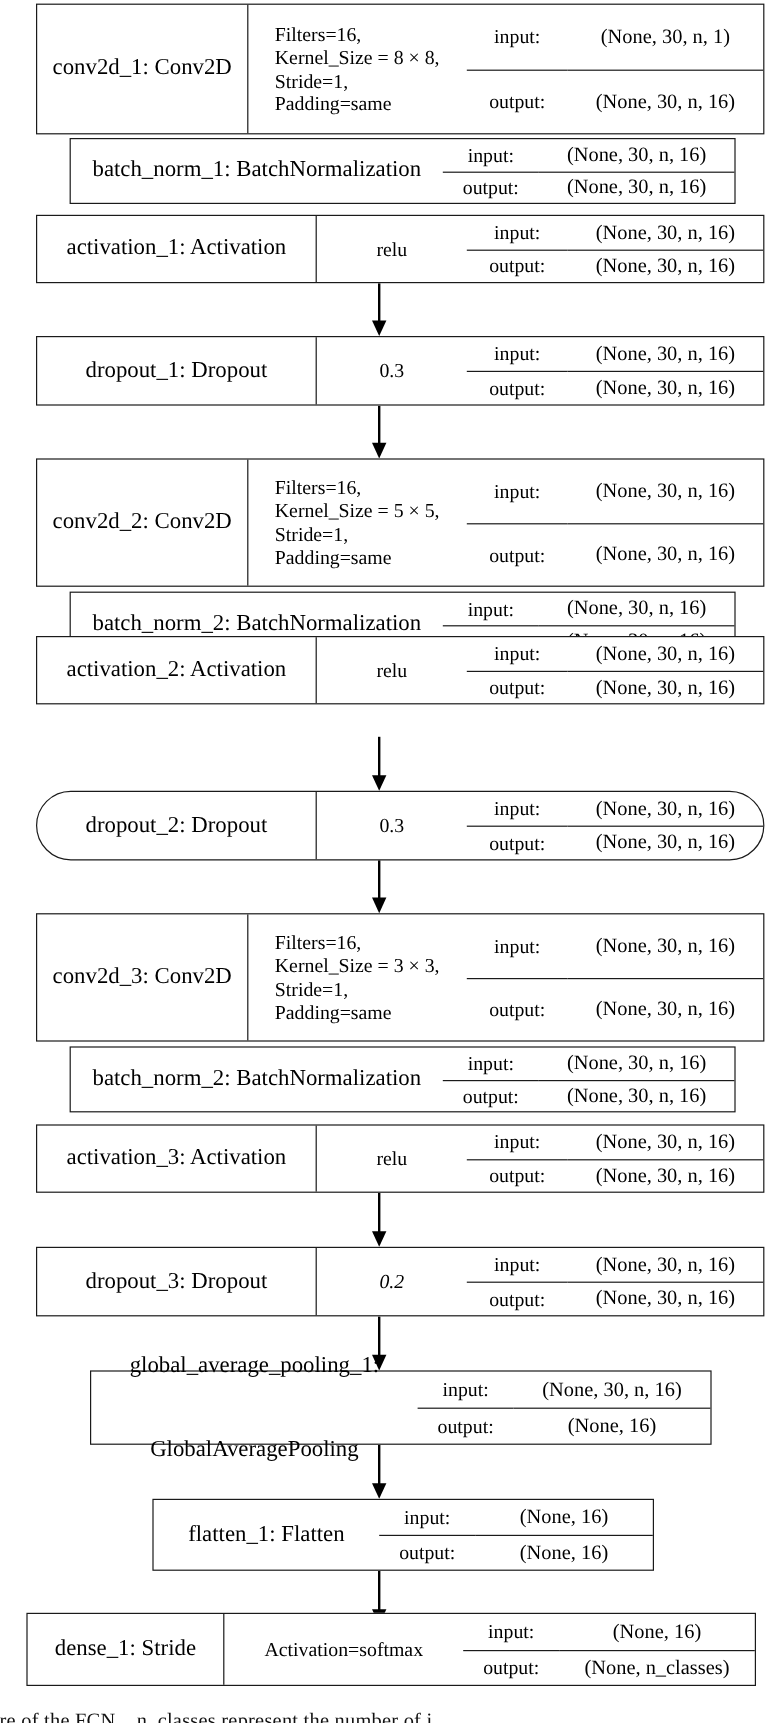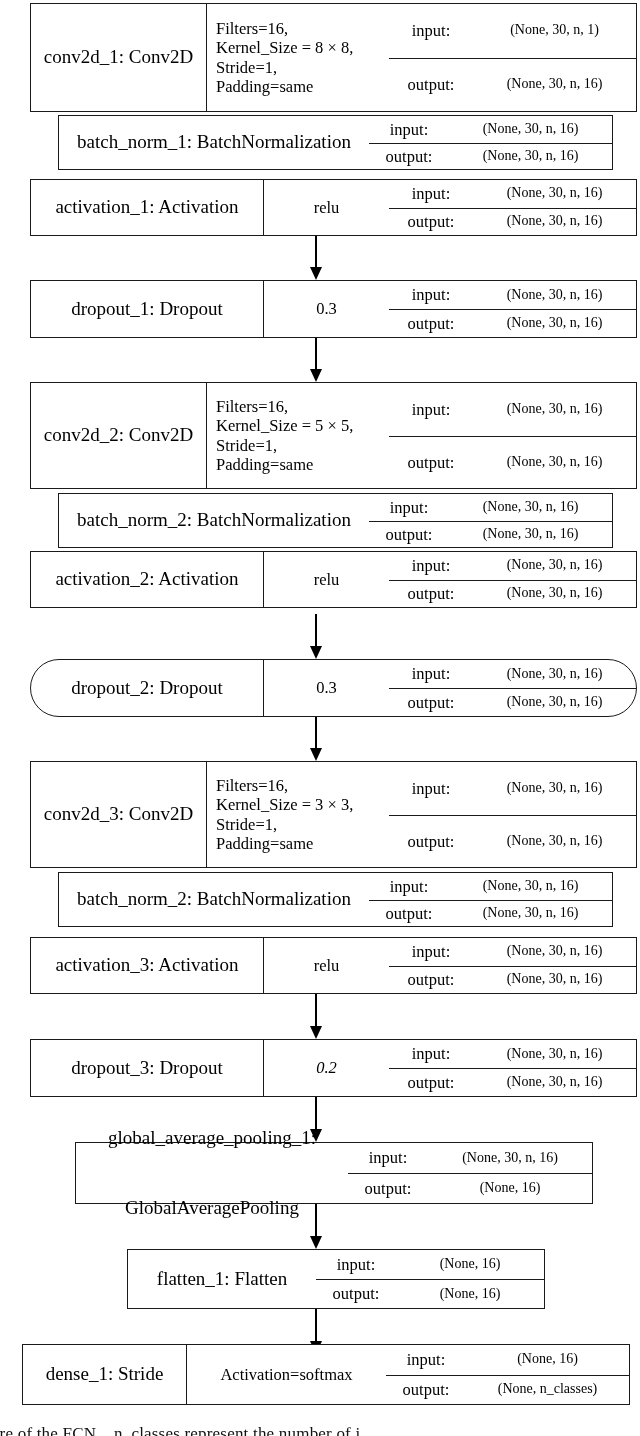--- a/index.html
+++ b/index.html
@@ -44,24 +44,24 @@
   }
   .col > .cell { flex: 1 1 50%; }
   .col > .cell + .cell { border-top: 1.6px solid #1a1a1a; }
 
   
   .c-name   { font-size: 19px; }
   .c-param  { font-size: 16.5px; }
   .c-param.left {
     justify-content: flex-start;
     text-align: left;
-    padding-left: 9px;
+    padding-left: 22px;
   }
   .c-lbl    { font-size: 16.5px; }
-  .c-shape  { font-size: 14px; }
+  .c-shape  { font-size: 17px; }
 
   .c-name.multiline {
     flex-direction: column;
     justify-content: center;
     align-items: center;
   }
 
   
   .arrow {
     position: absolute;
@@ -191,21 +191,21 @@
   <div class="col divl" style="width:80px;">
     <div class="cell c-lbl">input:</div>
     <div class="cell c-lbl">output:</div>
   </div>
   <div class="col divl" style="flex:1 1 auto;">
     <div class="cell c-shape">(None, 30, n, 16)</div>
     <div class="cell c-shape">(None, 30, n, 16)</div>
   </div>
 </div>
 
-<div class="node" style="left:30px; top:551px; width:607px; height:57px;">
+<div class="node" style="left:30px; top:530px; width:607px; height:57px;">
   <div class="cell c-name" style="width:232px;">activation_2: Activation</div>
   <div class="cell c-param divl" style="width:126px;">relu</div>
   <div class="col divl" style="width:84px;">
     <div class="cell c-lbl">input:</div>
     <div class="cell c-lbl">output:</div>
   </div>
   <div class="col divl" style="flex:1 1 auto;">
     <div class="cell c-shape">(None, 30, n, 16)</div>
     <div class="cell c-shape">(None, 30, n, 16)</div>
   </div>

